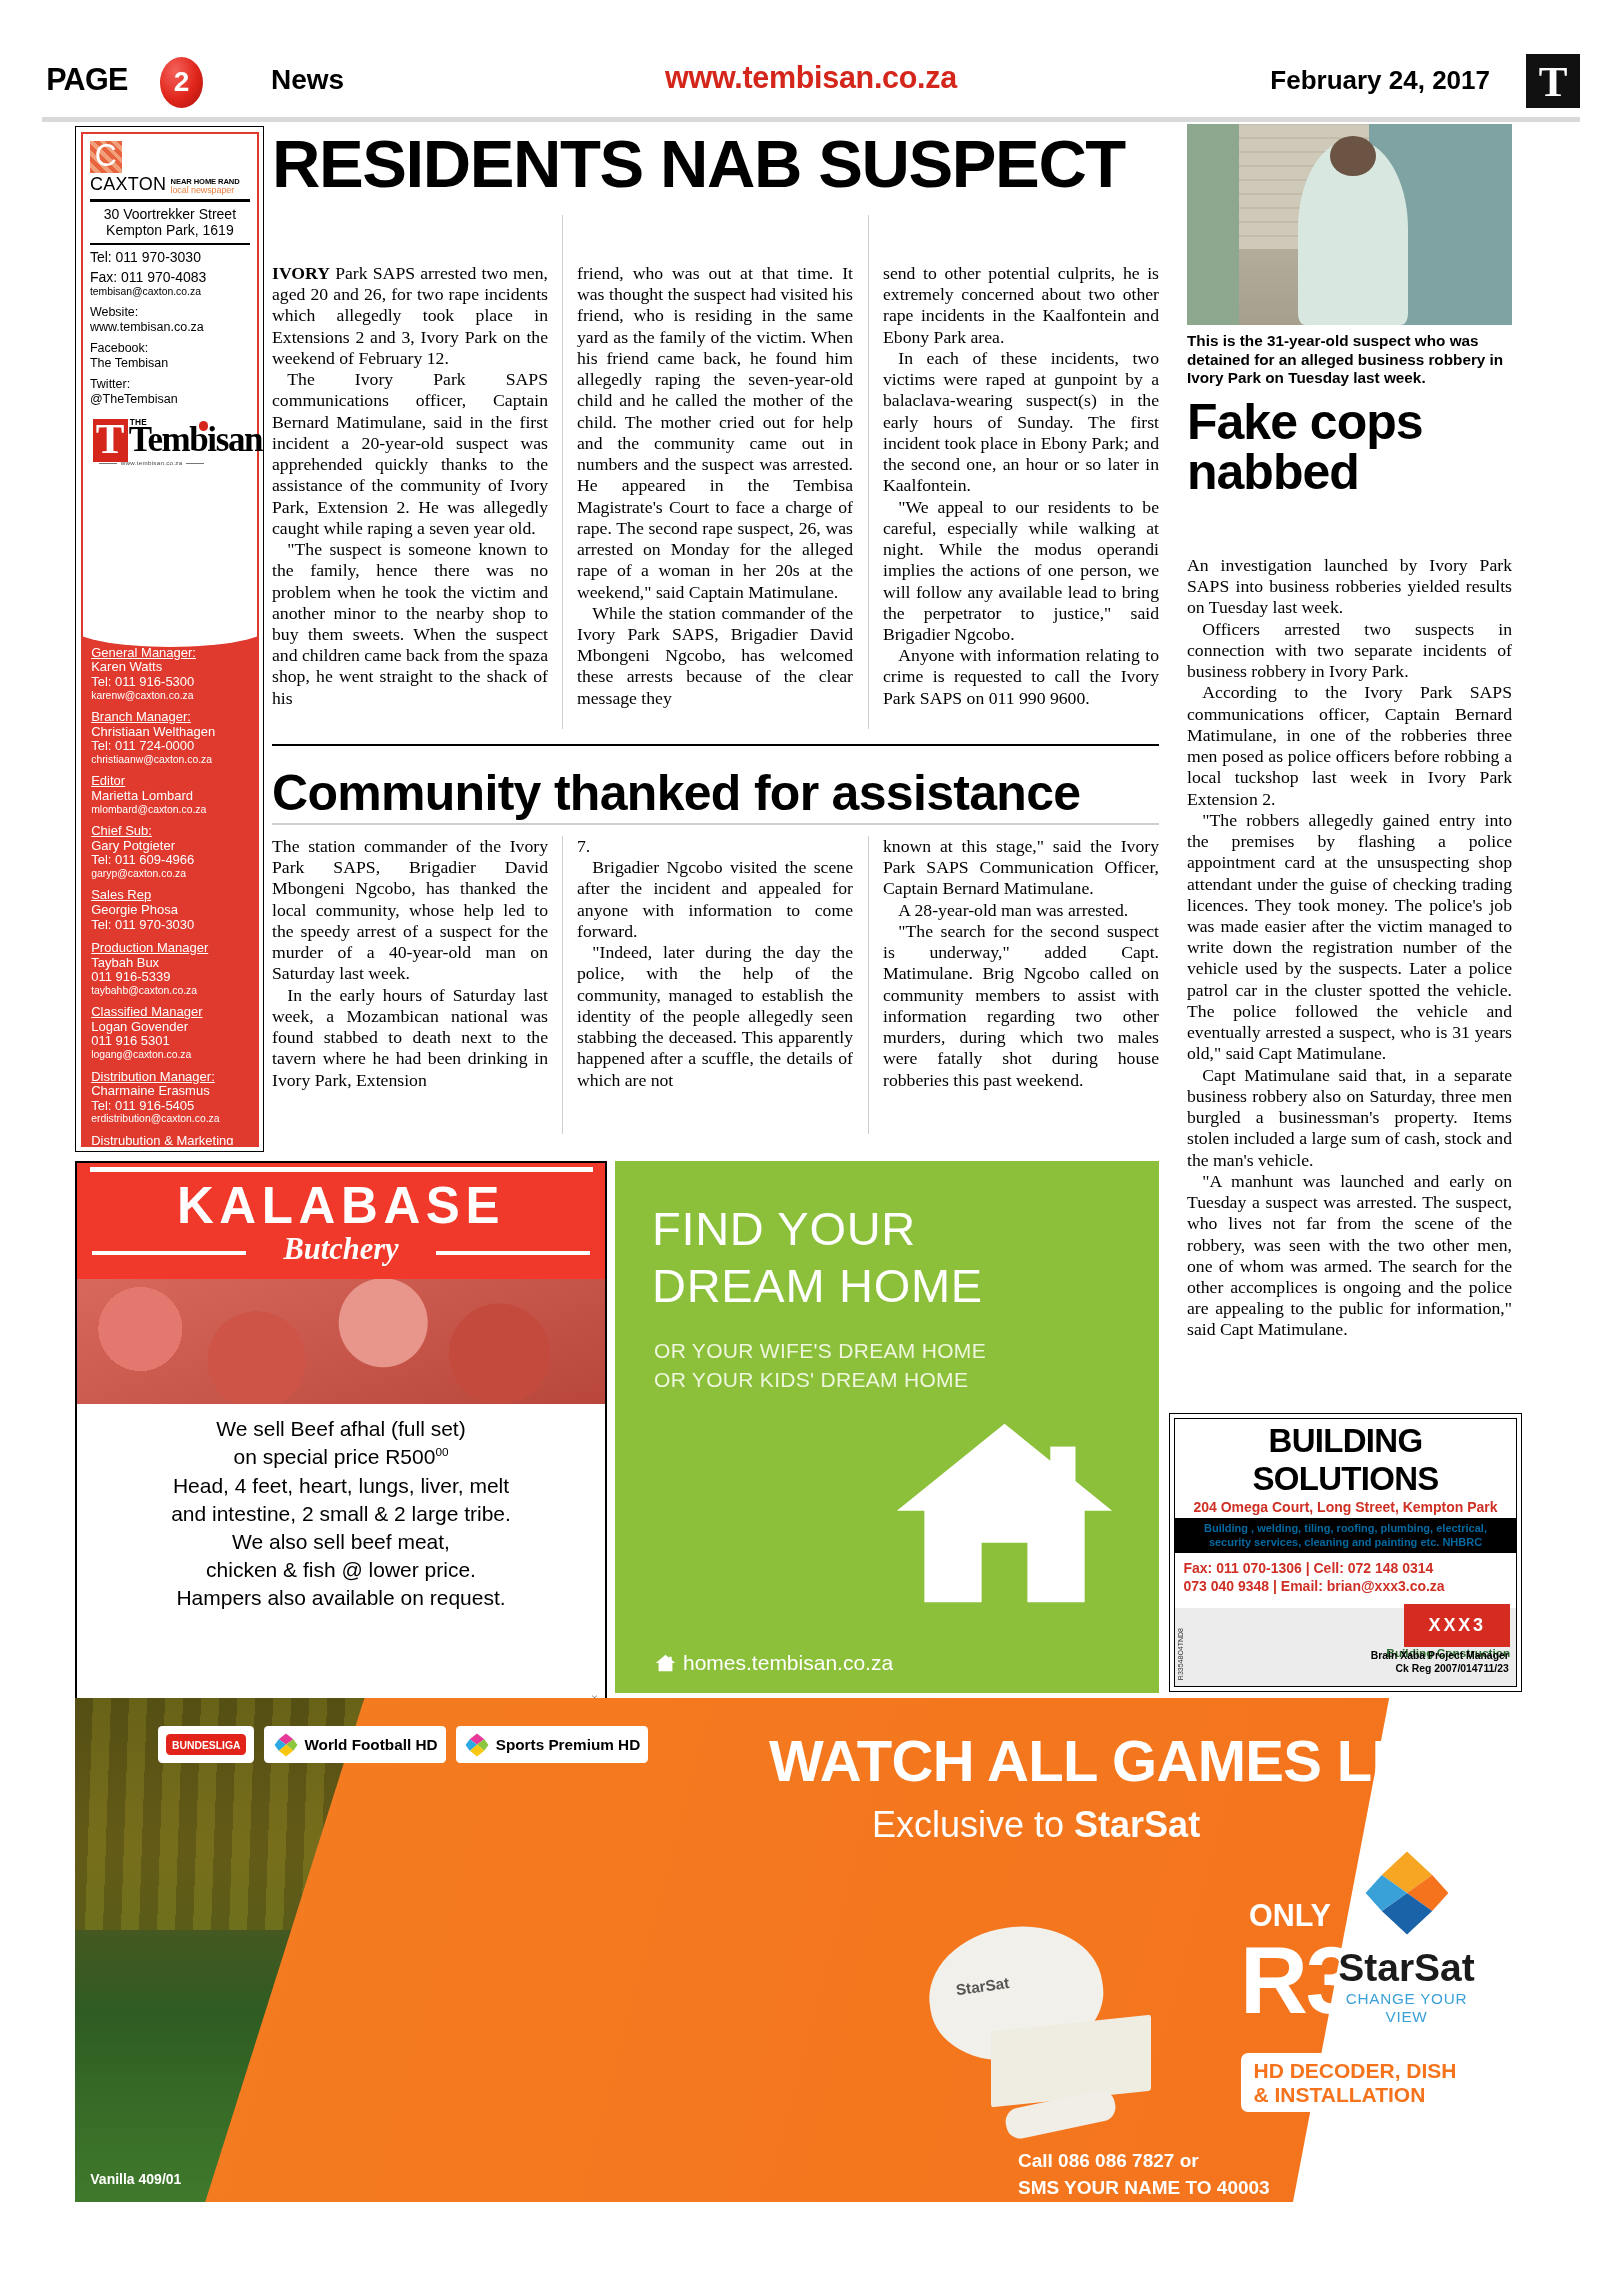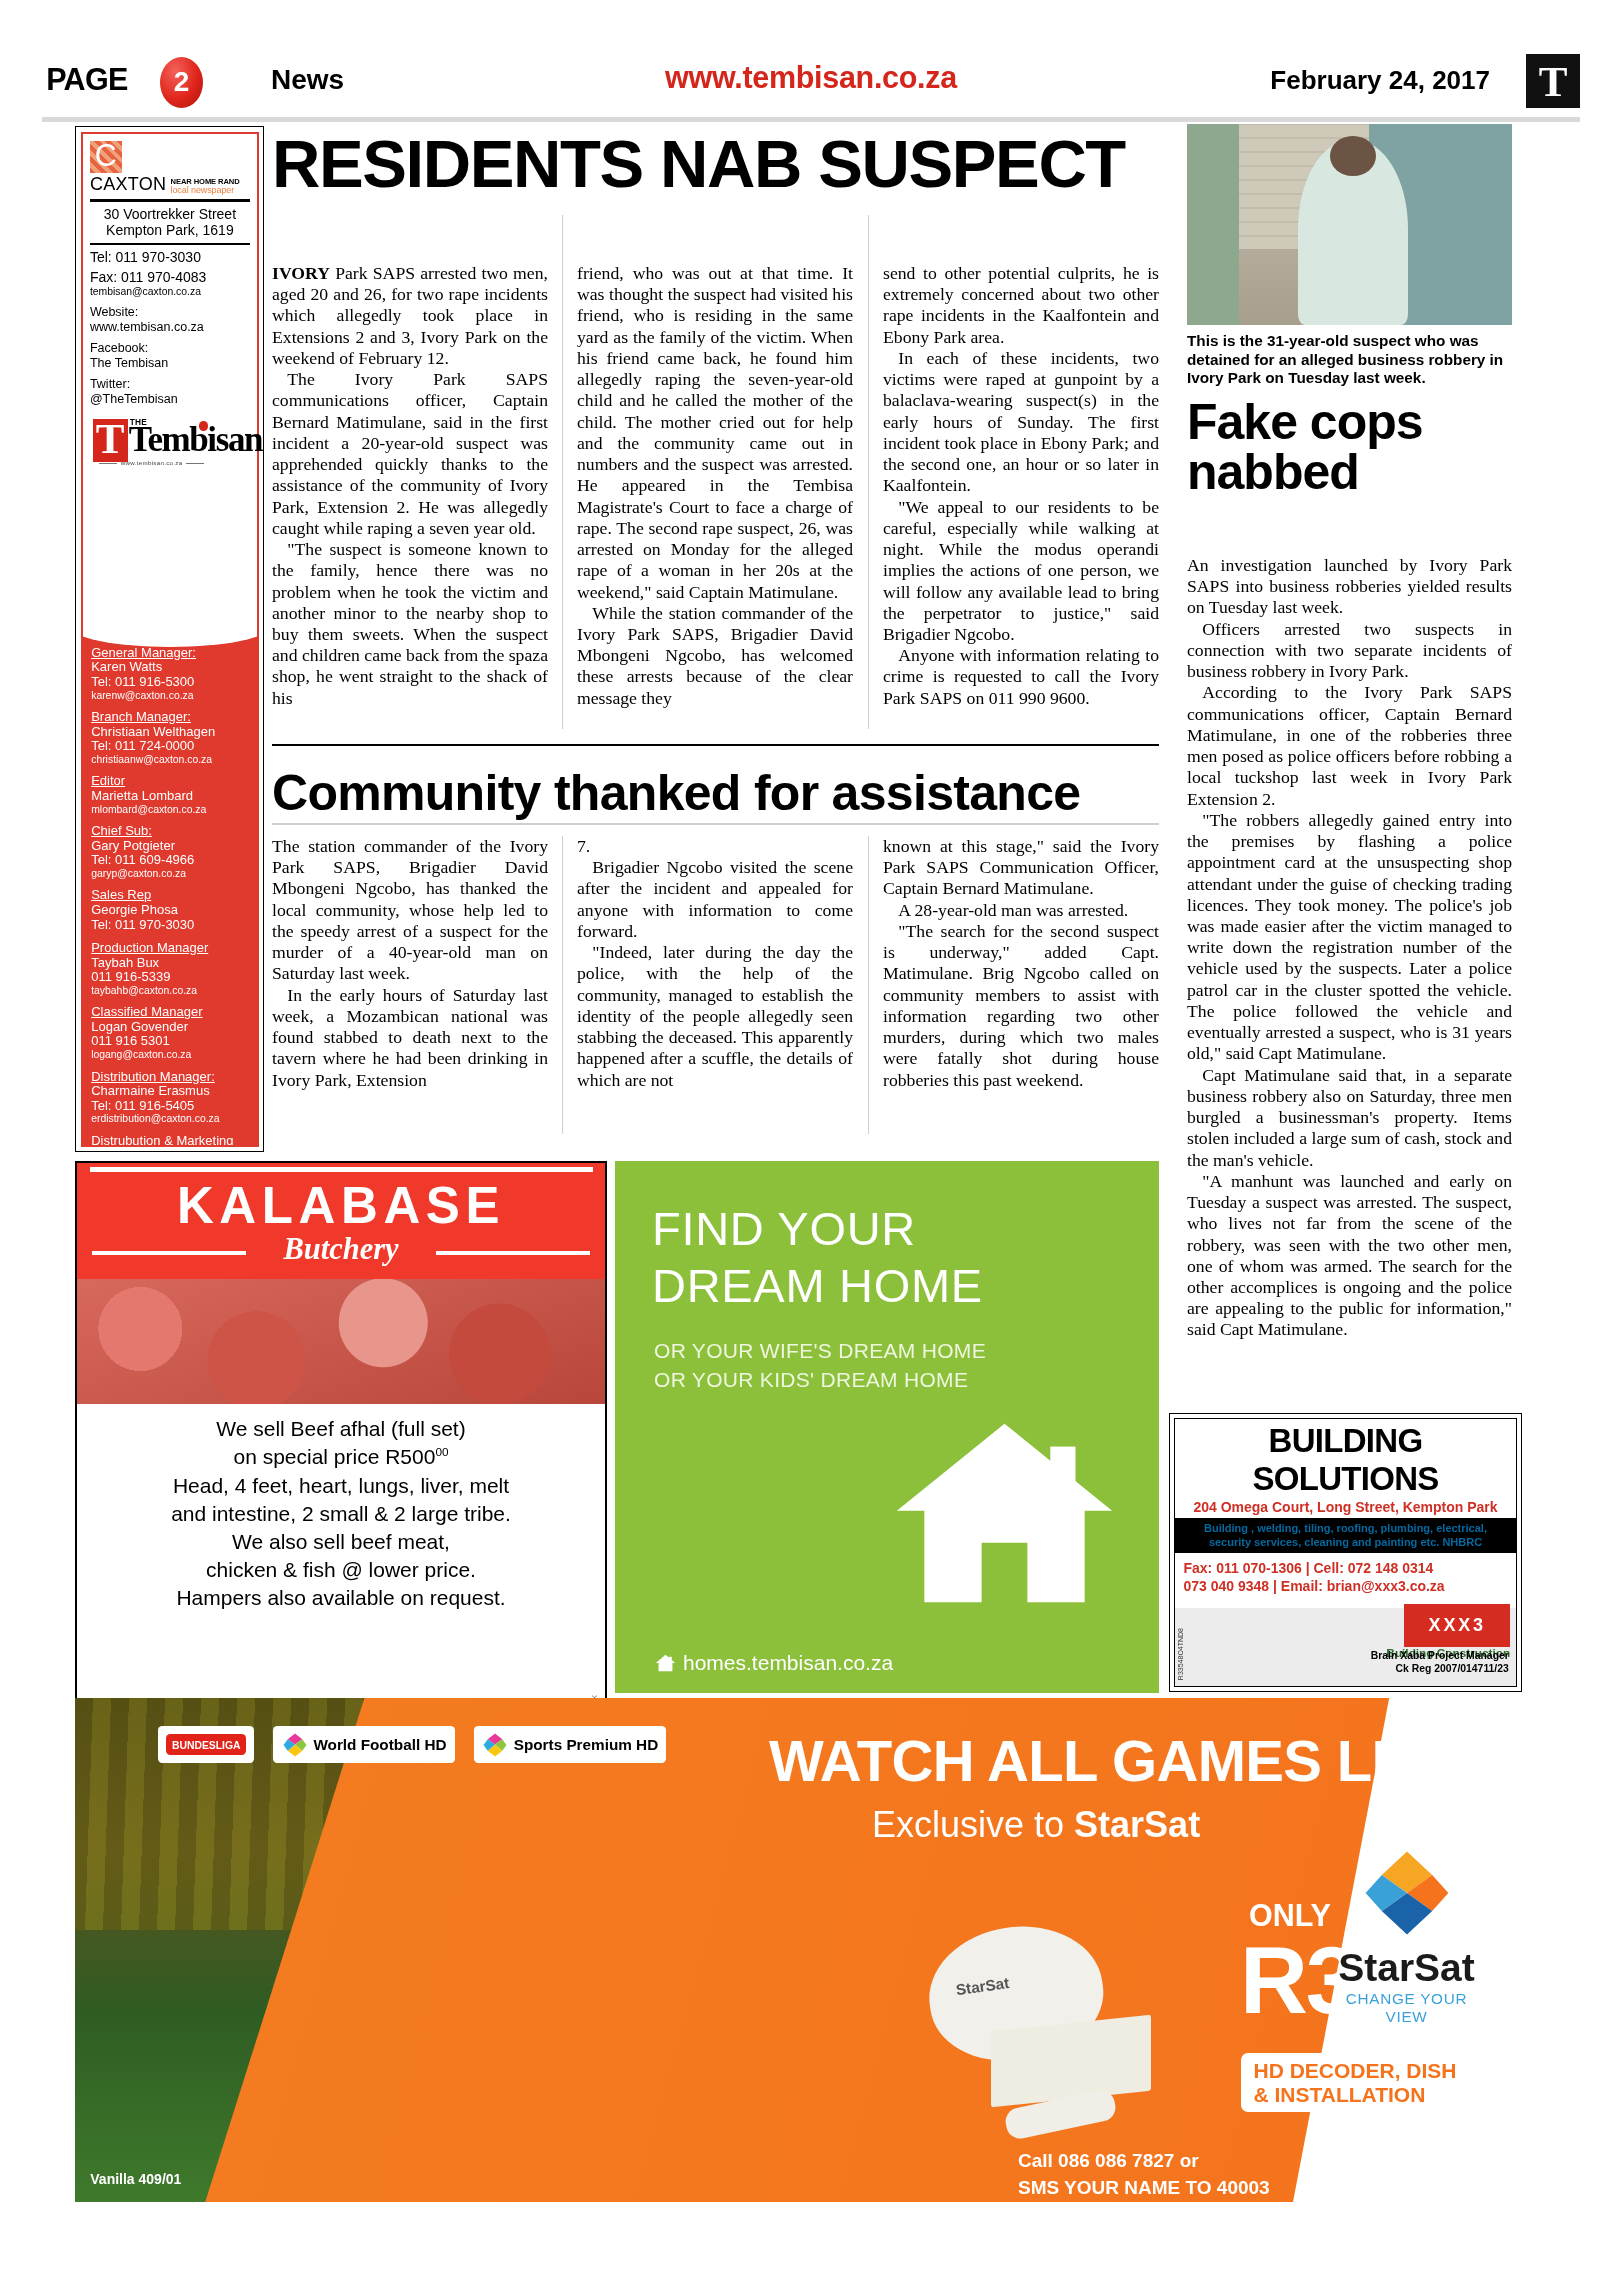--- a/index.html
+++ b/index.html
@@ -159,21 +159,21 @@
   .ss-pill{position:absolute;left:1166px;top:355px;background:#fff;color:#f4731c;font-weight:bold;font-size:21px;
            line-height:1.15;padding:5.6px 12.5px;border-radius:7px;}
   .ss-call{position:absolute;left:943px;top:450px;color:#fff;font-size:19px;font-weight:bold;line-height:1.4;}
   .ss-dish{position:absolute;left:854px;top:229px;width:174px;height:132px;background:#f2f0ea;border-radius:50% 50% 46% 46%;transform:rotate(-8deg);}
   .ss-dish-logo{position:absolute;left:28px;top:46px;font-size:15.3px;color:#555;font-weight:bold;}
   .ss-box{position:absolute;left:916px;top:325px;width:160px;height:76px;background:#efece2;transform:skewY(-6deg);border-radius:2.8px;}
   .ss-remote{position:absolute;left:930px;top:401px;width:111px;height:30.5px;background:#f0eee6;border-radius:14px;transform:rotate(-12deg);}
   .ss-logo{position:absolute;right:39px;top:150px;width:153px;text-align:center;}
   .ss-lname{font-size:39px;font-weight:bold;color:#1b1b1b;margin-top:5.6px;}
   .ss-ltag{font-size:15.3px;color:#3aa0d8;letter-spacing:0.7px;}
-  .chanrow{position:absolute;left:42px;top:28px;display:flex;gap:19px;padding-left:41px;}
+  .chanrow{position:absolute;left:42px;top:28px;display:flex;gap:10px;padding-left:41px;}
   .chan{background:#fff;border-radius:4.2px;padding:5.6px 8.3px;display:flex;align-items:center;gap:5.6px;font-size:15.3px;font-weight:bold;}
   .bl{background:#e2231a;color:#fff;border-radius:4.2px;padding:7px 5.6px 2.8px 5.6px;font-size:10.4px;font-weight:bold;text-align:center;line-height:1;}
   .vanilla{position:absolute;left:15.3px;bottom:15.3px;color:#fff;font-size:14px;font-weight:bold;}
   .hex{width:26px;height:26px;flex:0 0 26px;}
 </style>
 </head>
 <body>
 
 <div class="page">
 

